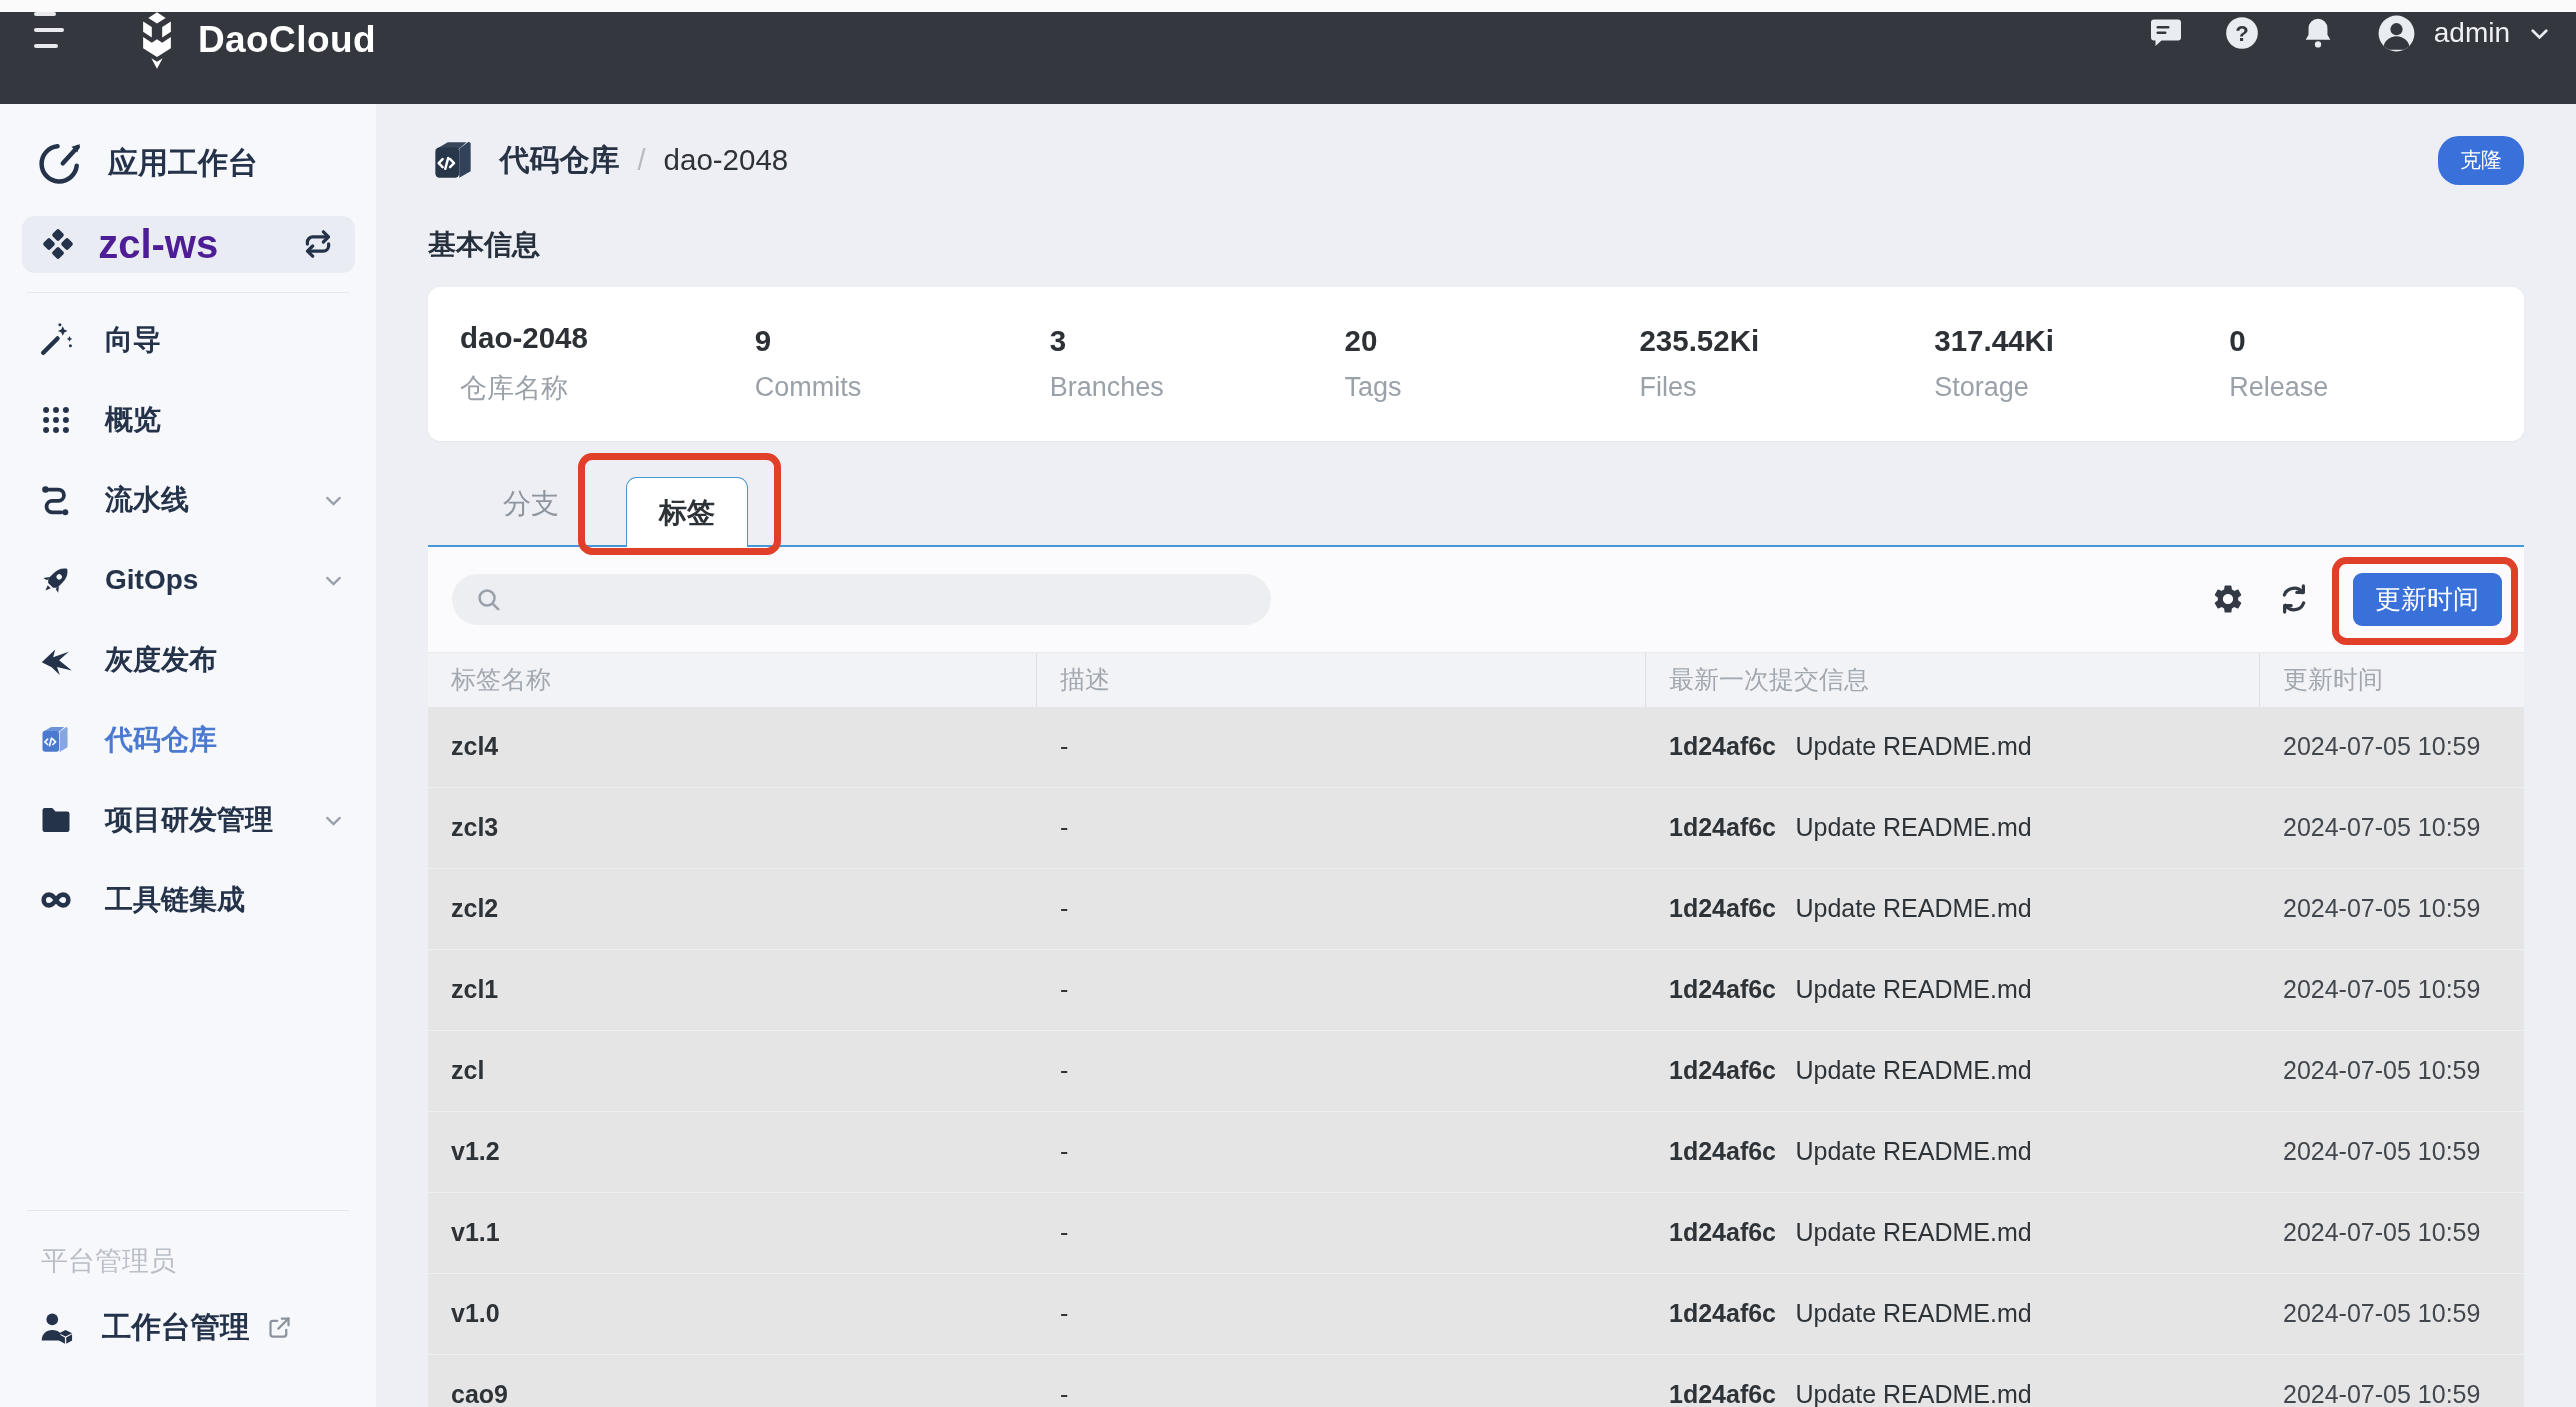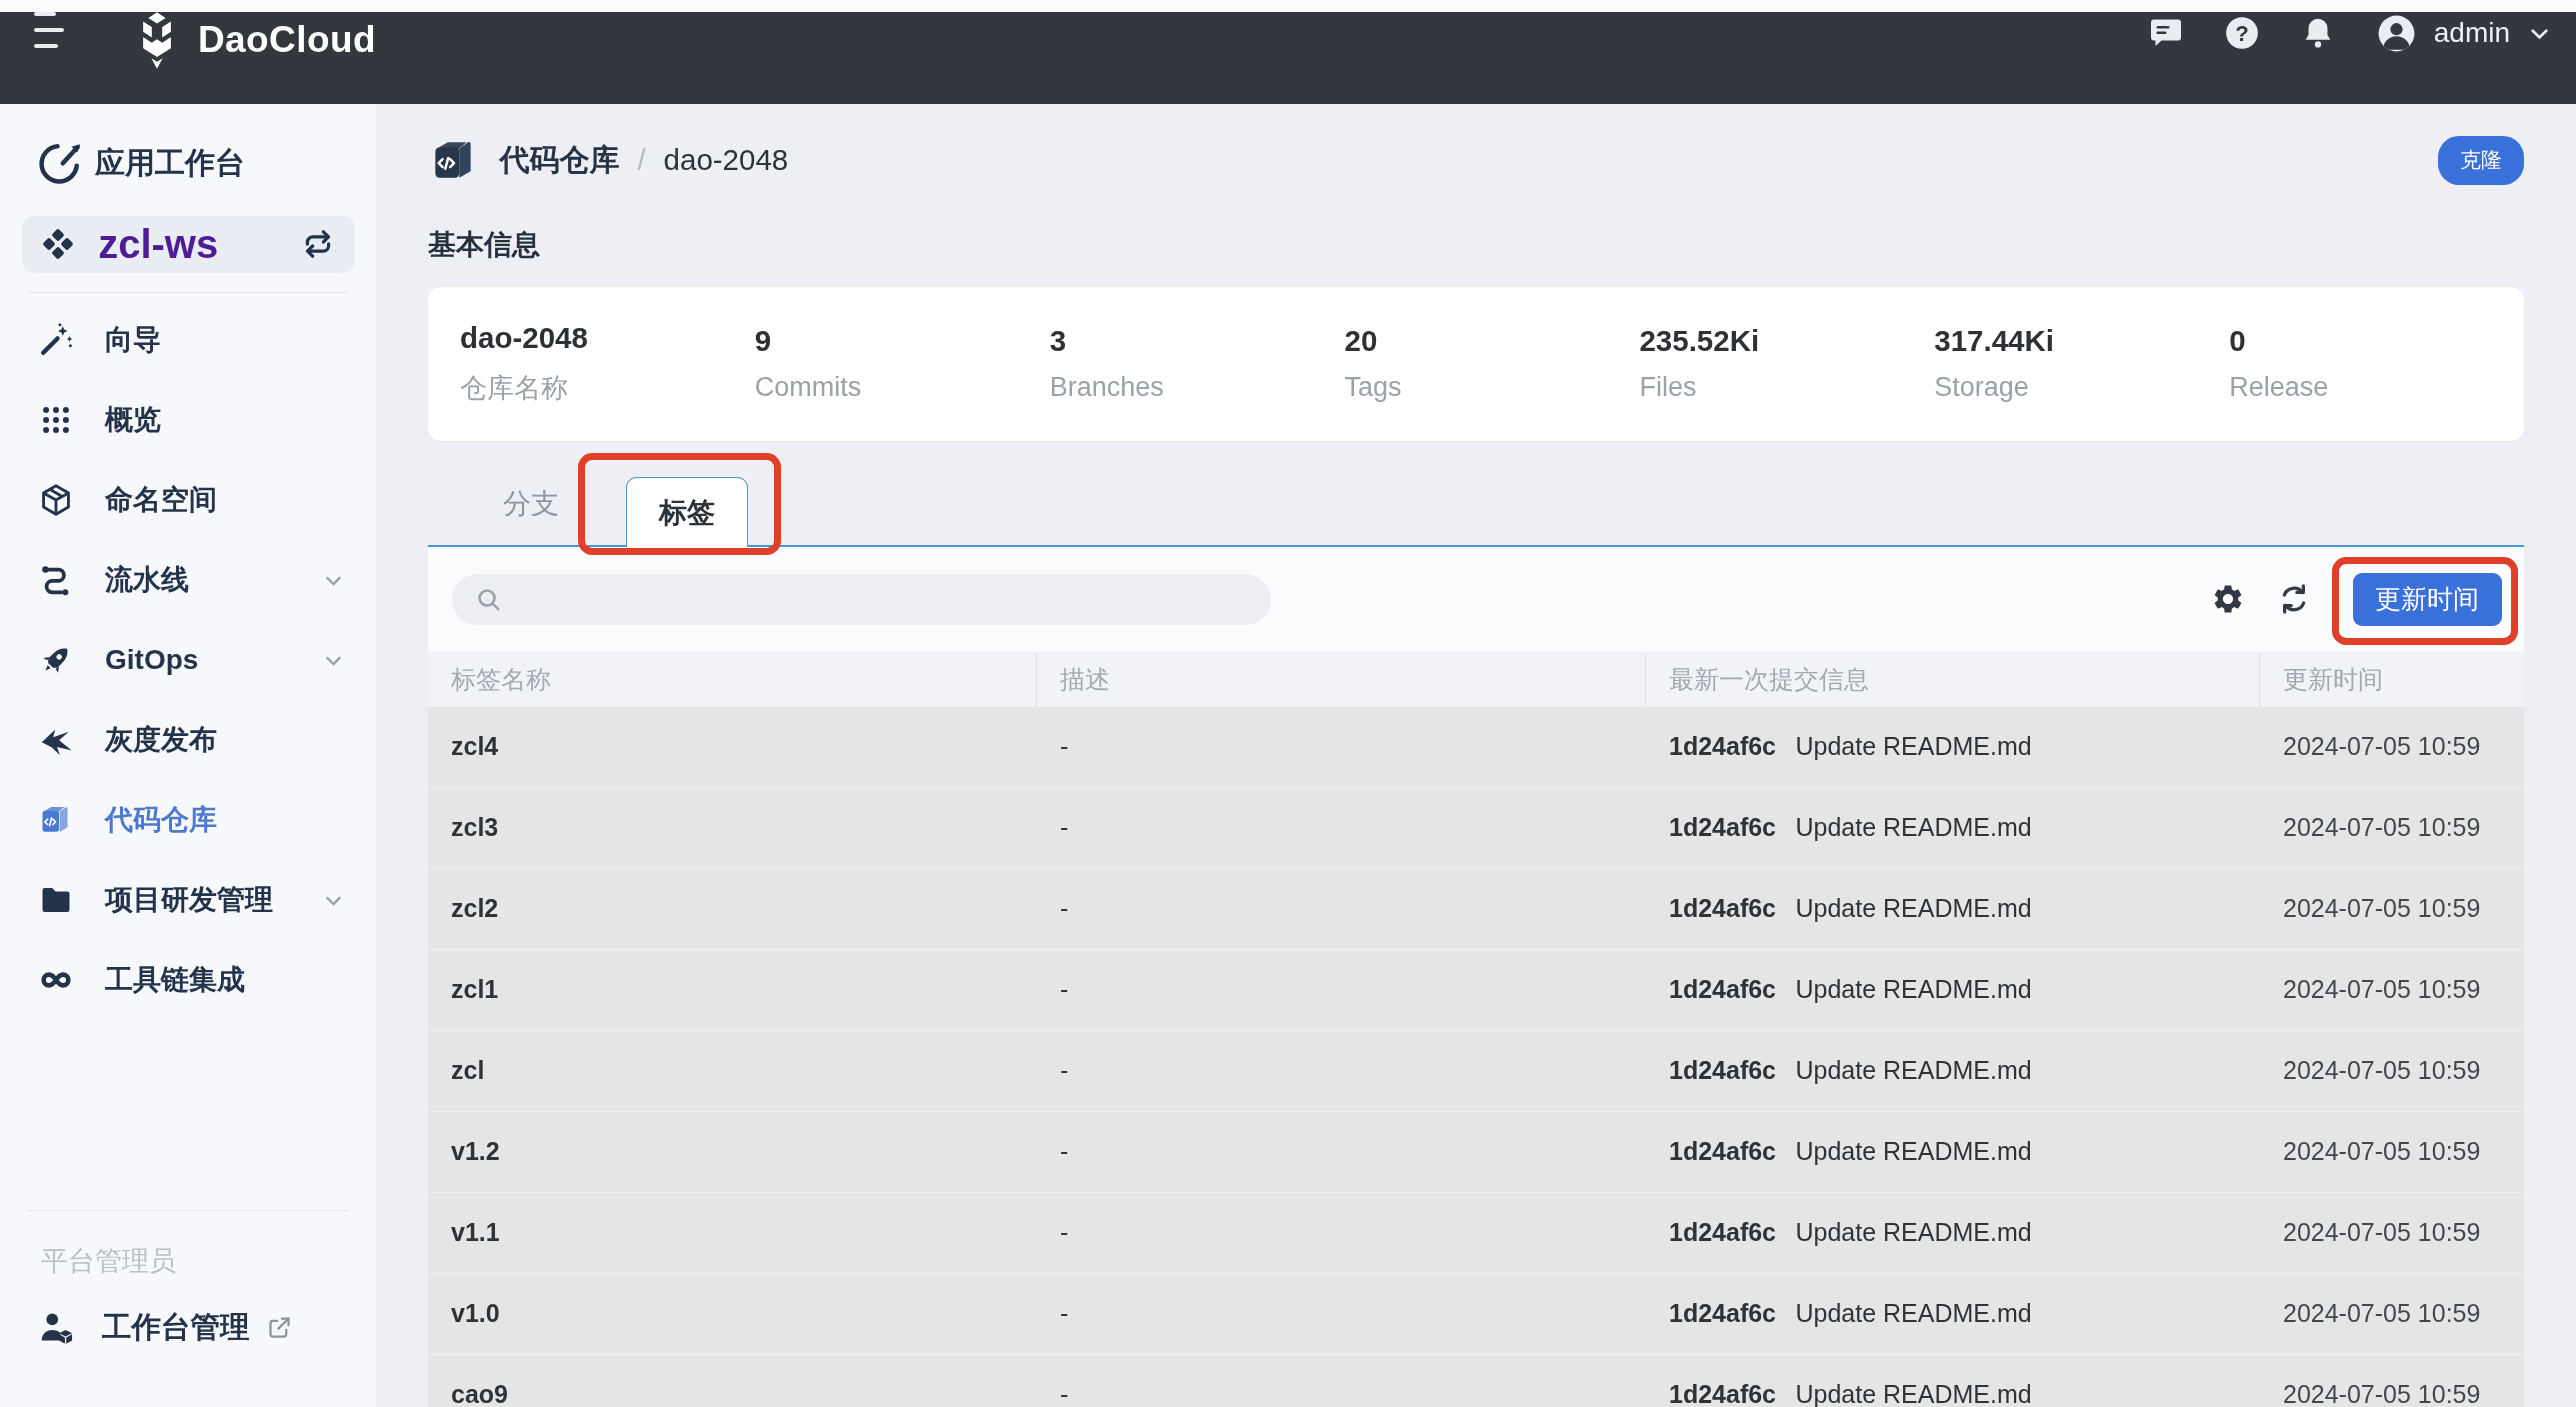--- a/index.html
+++ b/index.html
@@ -20,21 +20,21 @@
   .nav-right { margin-left:auto; display:flex; align-items:center; gap:39px; }
   .nav-icon-btn { background:none; border:none; cursor:pointer; display:flex; align-items:center; }
   .nav-user { display:flex; align-items:center; gap:16px; cursor:pointer; }
   .nav-user-name { color:#eef0f4; font-size:28px; }
 
   
   .app { display:flex; height:1303px; }
 
   
   .sidebar { width:376px; background:#f7f8fb; display:flex; flex-direction:column; padding-top:32px; flex:none; }
-  .wb-head { display:flex; align-items:center; gap:12px; margin:0 21.5px 25px 36px; height:55px; }
+  .wb-head { display:flex; align-items:center; gap:25px; margin:0 21.5px 25px 36px; height:55px; }
   .wb-head .label { font-size:30px; font-weight:700; color:#24334a; }
   .ws-pill { margin:0 21.5px; height:57px; background:#e9ecf3; border-radius:12.5px; display:flex; align-items:center; padding:0 19.7px; cursor:pointer; }
   .ws-pill .ws-name { font-size:40px; font-weight:600; color:#4c1d95; margin-left:23px; }
   .ws-pill .swap { margin-left:auto; display:flex; }
   .side-divider { border:none; border-top:1.8px solid #e4e6ec; margin:19.7px 27px 7.2px 27px; }
   .side-menu { display:flex; flex-direction:column; }
   .side-item { height:80px; display:flex; align-items:center; padding:0 30px 0 36px; color:#24334a; cursor:pointer; }
   .side-item .icon { width:39px; display:flex; justify-content:center; flex:none; }
   .side-item .label { font-size:28px; font-weight:600; margin-left:30px; white-space:nowrap; }
   .side-item .chevron { margin-left:auto; display:none; color:#9aa0ab; }
@@ -230,30 +230,20 @@
                   <circle cx="5" cy="19" r="2.1"></circle>
                   <circle cx="12" cy="19" r="2.1"></circle>
                   <circle cx="19" cy="19" r="2.1"></circle>
                 </g>
               </svg>
             </span>
             <span class="label">概览</span>
 
           </div>
 
-          <div class="side-item">
-            <span class="icon">
-              <svg width="36" height="36" viewBox="0 0 24 24" fill="none" stroke="currentColor" stroke-width="1.9" stroke-linejoin="round">
-                <path d="M12 2.5l8.3 4.8v9.4L12 21.5l-8.3-4.8V7.3z"></path>
-                <path d="M12 21.5V12M3.7 7.3L12 12l8.3-4.7M7.9 4.9l8.2 4.8"></path>
-              </svg>
-            </span>
-            <span class="label">命名空间</span>
-
-          </div>
 
           <div class="side-item has-chevron">
             <span class="icon">
               <svg width="36" height="36" viewBox="0 0 24 24" fill="none" stroke="currentColor" stroke-width="2.5" stroke-linecap="round">
                 <path d="M7.5 5h6a3.8 3.8 0 0 1 0 7.6h-4a3.8 3.8 0 0 0 0 7.6h6"></path>
                 <circle cx="5" cy="5" r="2.2" fill="currentColor" stroke="none"></circle>
                 <circle cx="18.2" cy="20.2" r="2" fill="currentColor" stroke="none"></circle>
               </svg>
             </span>
             <span class="label">流水线</span>

